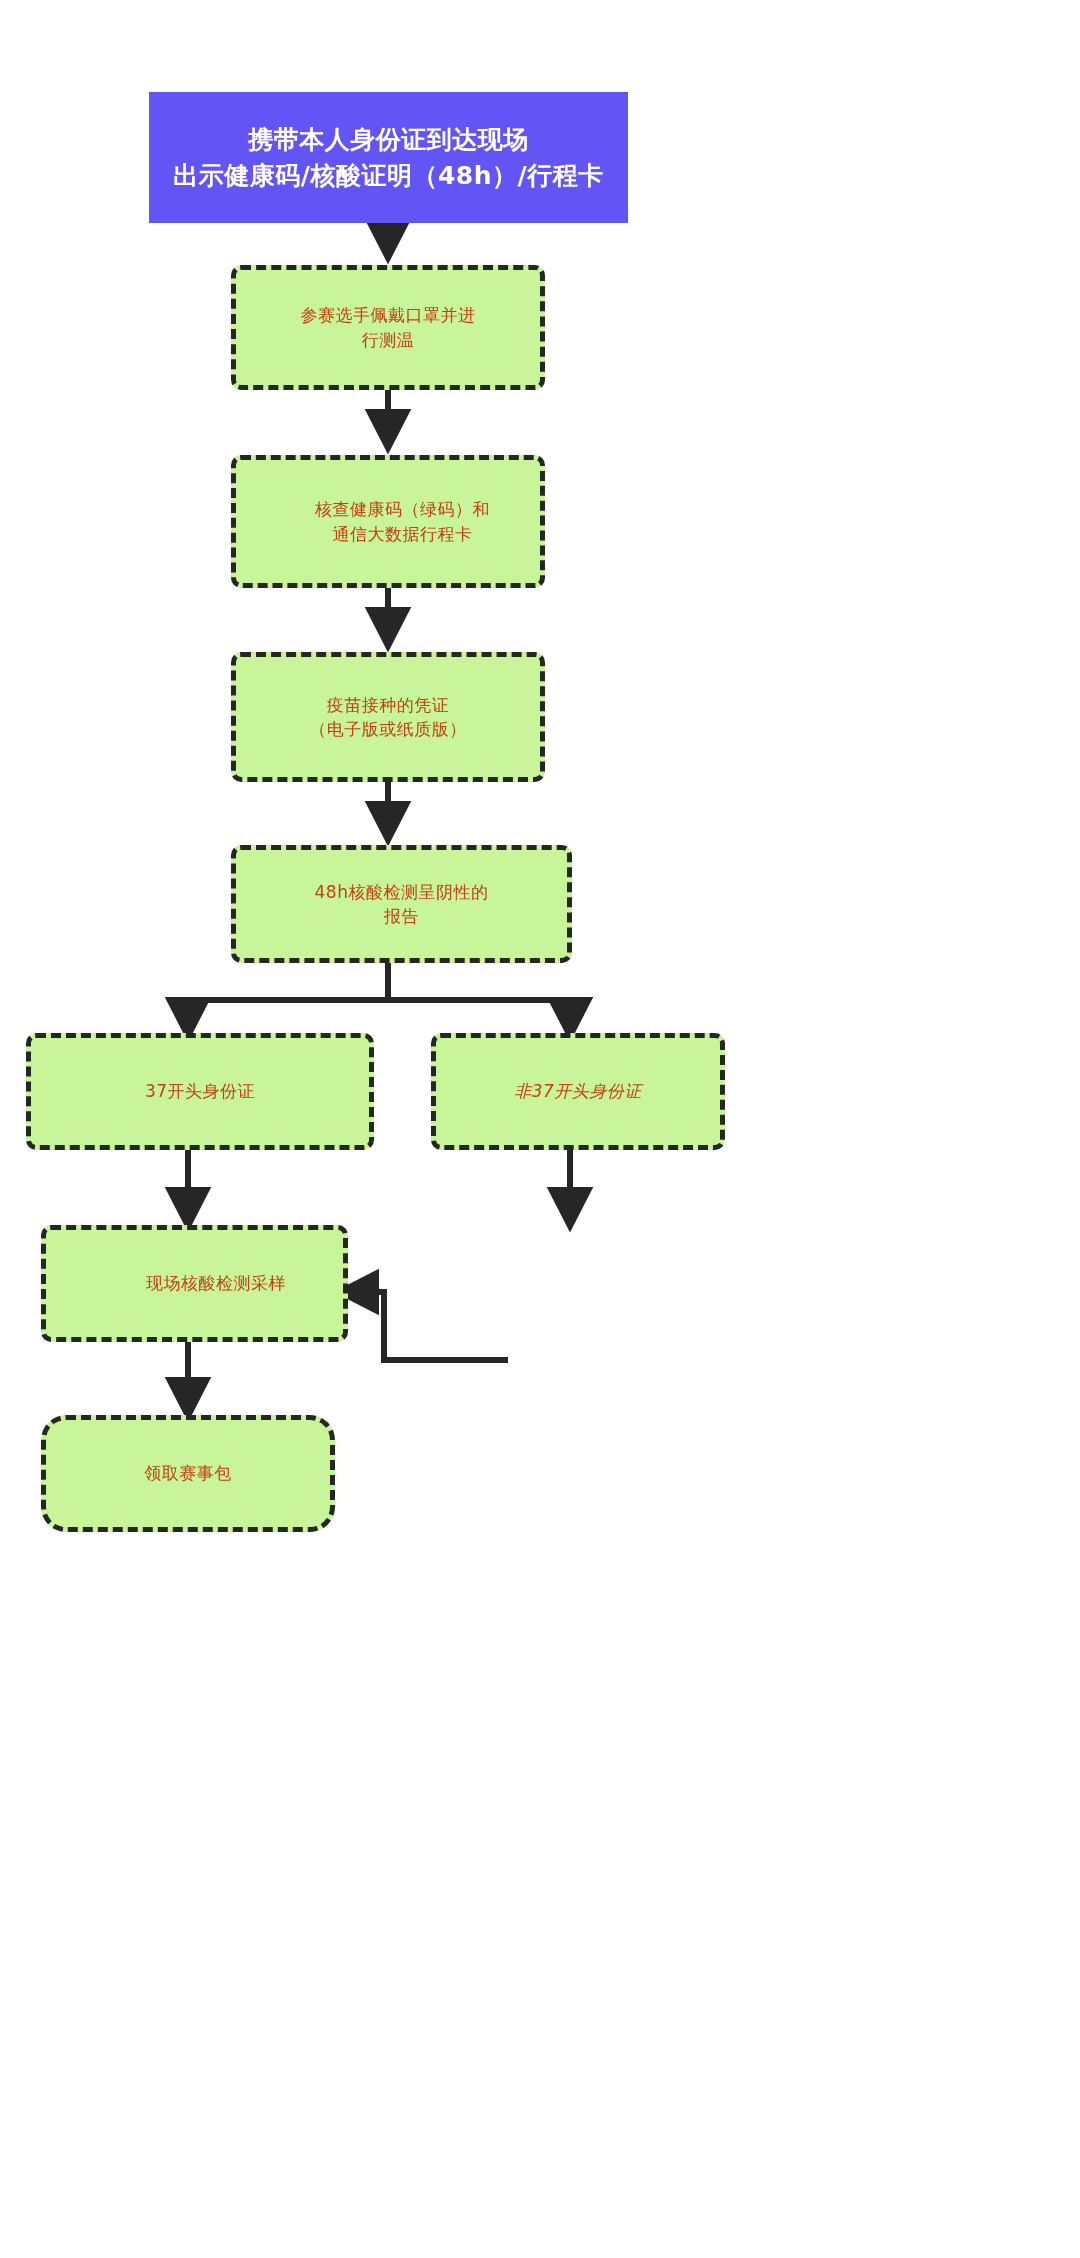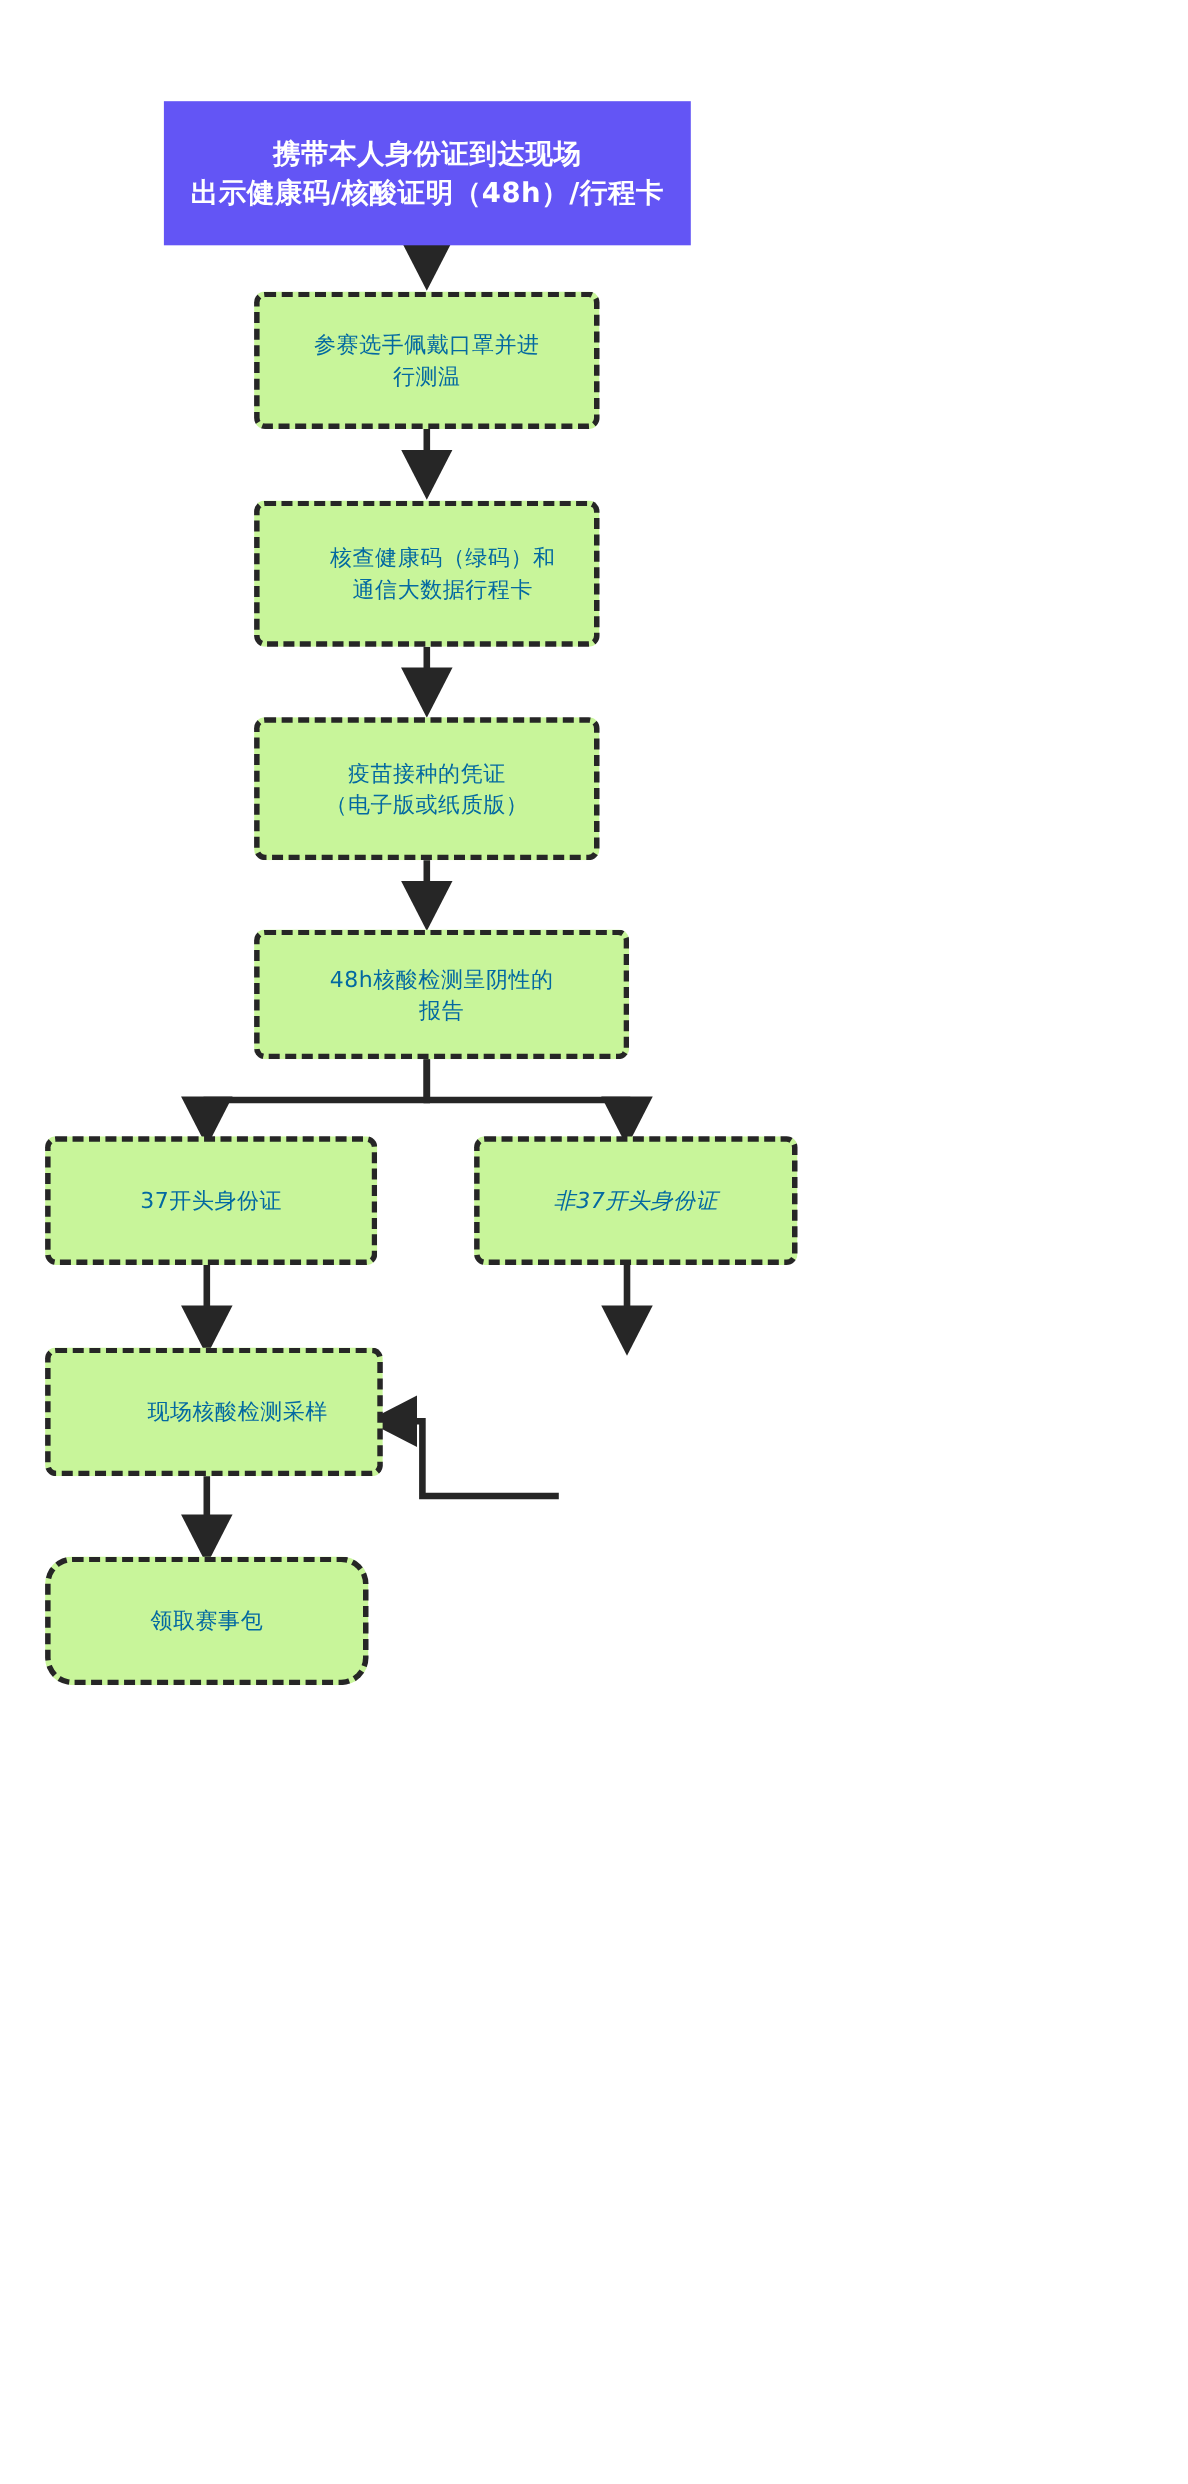--- a/index.html
+++ b/index.html
@@ -31,23 +31,23 @@
   .node-start {
     background: #6355f5;
     color: #ffffff;
     font-weight: bold;
     font-size: 25px;
     border: none;
     border-radius: 0;
   }
   .node-step {
     background: #c8f59a;
-    color: #0369a1;
+    color: #c2410c;
     font-weight: normal;
-    font-size: 20px;
+    font-size: 17px;
     border: 5px dashed #262626;
     border-radius: 10px;
   }
   svg.edges {
     position: absolute;
     left: 0;
     top: 0;
     width: 1080px;
     height: 2258px;
     pointer-events: none;
@@ -113,21 +113,21 @@
 
   <div class="node node-step" style="left:231px; top:455px; width:314px; height:133px;padding-left:29px;">核查健康码（绿码）和
 通信大数据行程卡</div>
 
   <div class="node node-step" style="left:231px; top:652px; width:314px; height:130px;">疫苗接种的凭证
 （电子版或纸质版）</div>
 
   <div class="node node-step" style="left:231px; top:845px; width:341px; height:118px;">48h核酸检测呈阴性的
 报告</div>
 
-  <div class="node node-step" style="left:41px; top:1033px; width:302px; height:117px;">37开头身份证</div>
+  <div class="node node-step" style="left:26px; top:1033px; width:348px; height:117px;">37开头身份证</div>
 
   <div class="node node-step" style="left:431px; top:1033px; width:294px; height:117px;font-style:italic;">非37开头身份证</div>
 
   <div class="node node-step" style="left:41px; top:1225px; width:307px; height:117px;padding-left:43px;">现场核酸检测采样</div>
 
 
   <div class="node node-step" style="left:41px; top:1415px; width:294px; height:117px;border-radius:25px;">领取赛事包</div>
 
 </div>
 

